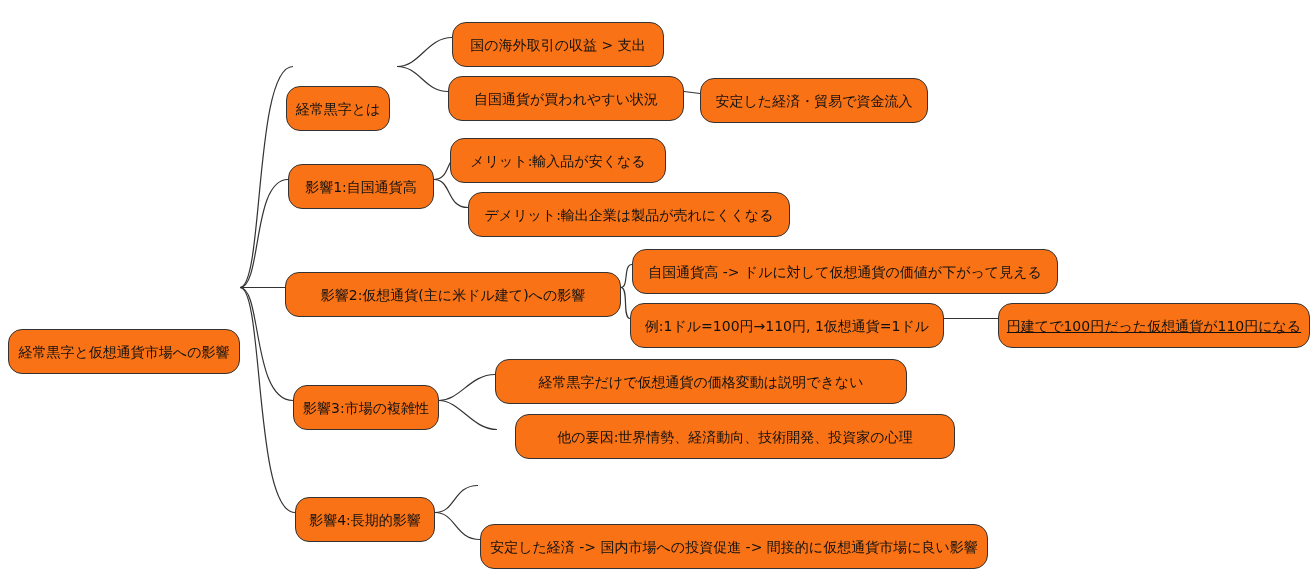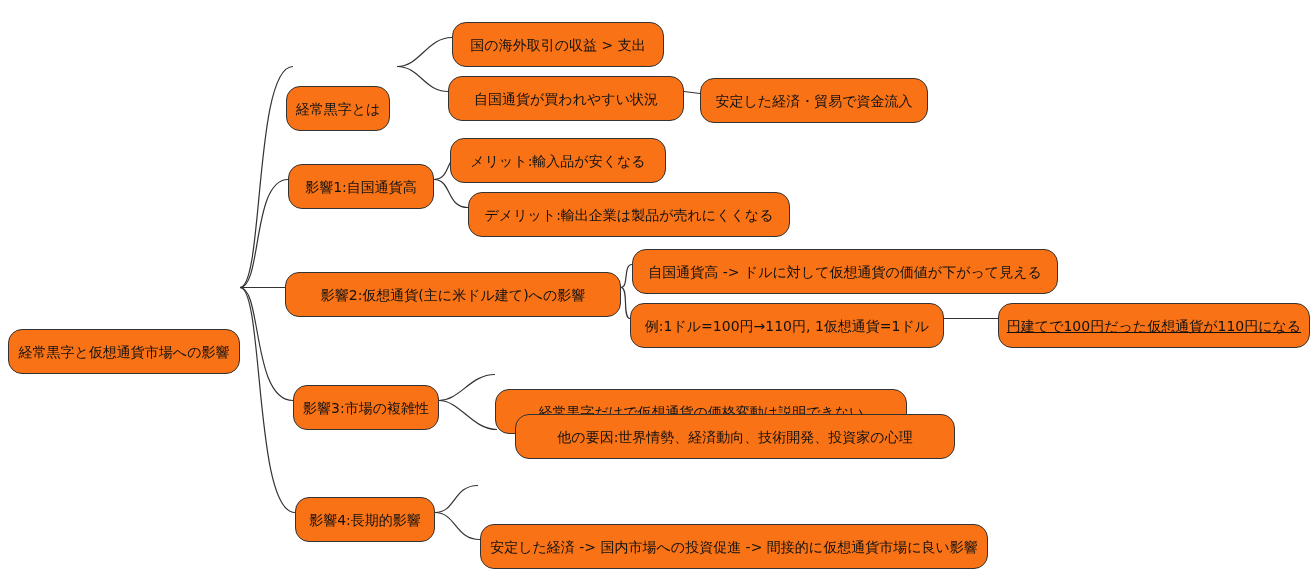--- a/index.html
+++ b/index.html
@@ -84,19 +84,19 @@
   <div class="node" style="left:288px;top:164px;width:146px;">影響1:自国通貨高</div>
   <div class="node" style="left:450px;top:138px;width:216px;">メリット:輸入品が安くなる</div>
   <div class="node" style="left:468px;top:192px;width:322px;">デメリット:輸出企業は製品が売れにくくなる</div>
 
   <div class="node" style="left:285px;top:272px;width:336px;">影響2:仮想通貨(主に米ドル建て)への影響</div>
   <div class="node" style="left:632px;top:249px;width:426px;">自国通貨高 -&gt; ドルに対して仮想通貨の価値が下がって見える</div>
   <div class="node" style="left:630px;top:303px;width:314px;">例:1ドル=100円→110円, 1仮想通貨=1ドル</div>
   <div class="node" style="left:998px;top:303px;width:312px;text-decoration:underline;">円建てで100円だった仮想通貨が110円になる</div>
 
   <div class="node" style="left:293px;top:385px;width:146px;">影響3:市場の複雑性</div>
-  <div class="node" style="left:495px;top:359px;width:412px;margin-top:30px;">経常黒字だけで仮想通貨の価格変動は説明できない</div>
+  <div class="node" style="left:495px;top:359px;width:412px;">経常黒字だけで仮想通貨の価格変動は説明できない</div>
   <div class="node" style="left:515px;top:414px;width:440px;">他の要因:世界情勢、経済動向、技術開発、投資家の心理</div>
 
   <div class="node" style="left:295px;top:497px;width:140px;">影響4:長期的影響</div>
   <div class="node" style="left:480px;top:524px;width:508px;">安定した経済 -&gt; 国内市場への投資促進 -&gt; 間接的に仮想通貨市場に良い影響</div>
 
 </div>
 
 </body></html>

